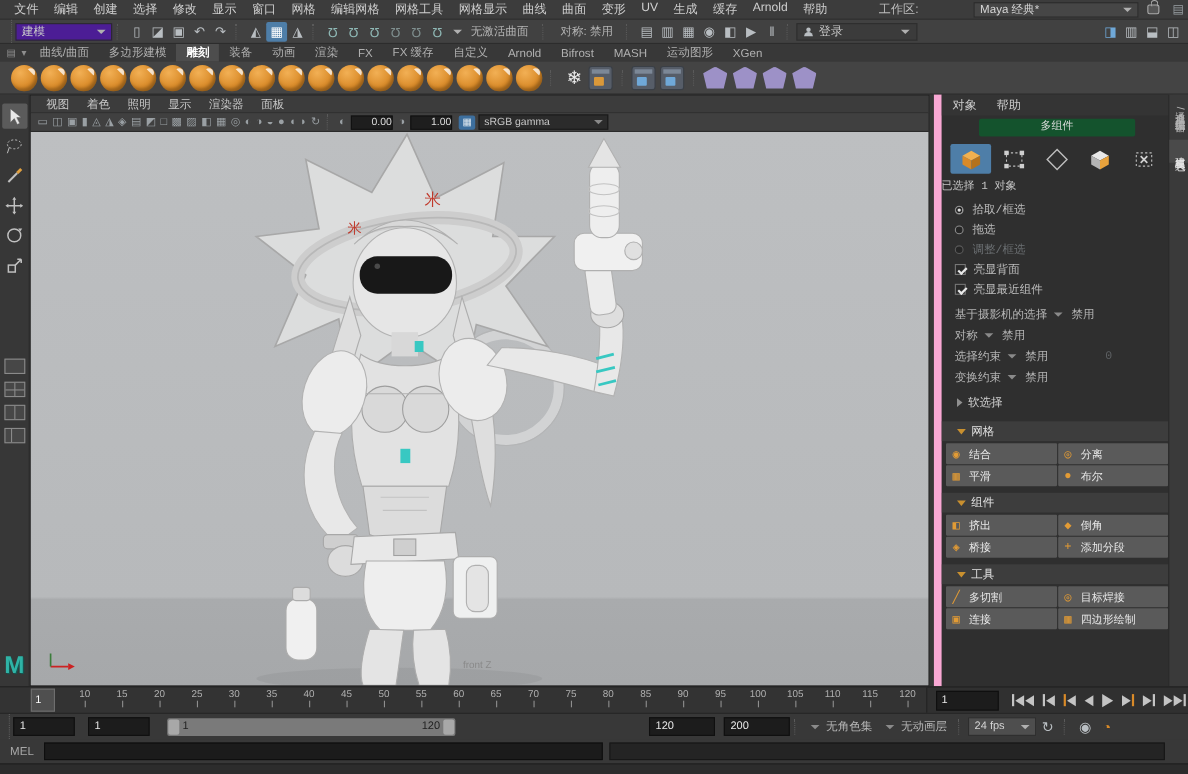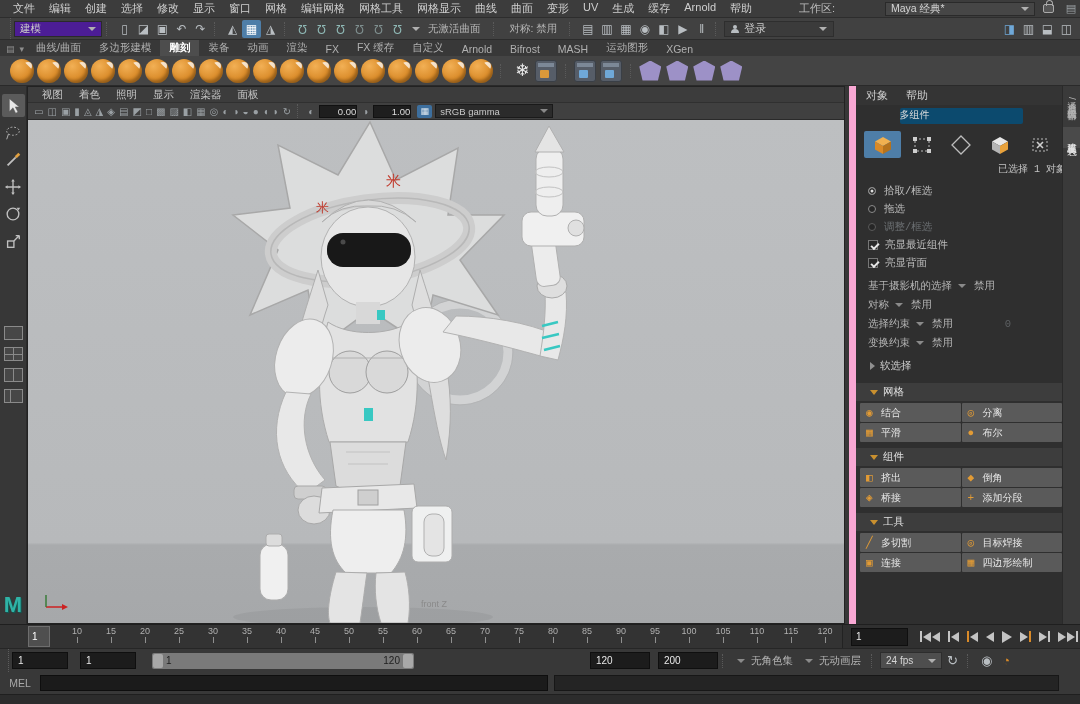--- a/index.html
+++ b/index.html
@@ -79,25 +79,25 @@
   .cs-select .caret { margin-left:auto; border-top-color:#888; }
   #vp-canvas { position:relative; width:100%; height:503px; background:linear-gradient(#bdbfc1 0%, #b7b9bb 84%, #a9abad 84.5%, #a6a8aa 100%); overflow:hidden; }
   .cam-label { position:absolute; bottom:14px; left:50%; transform:translateX(-58%); color:#8a8a8a; font-size:9px; }
   .axis-ind { position:absolute; left:14px; bottom:8px; }
 
   
   #toolkit { left:849px; top:0; width:217px; height:538px; background:#2f2f2f; border-left:7px solid #f9a8d4; overflow:hidden; font-size:10.5px;font-family:Liberation Mono, monospace; }
   #tk-menu { height:19px; display:flex; align-items:center; padding-left:10px; background:#343434; }
   #tk-menu span { margin-right:16px; color:#cccccc; font-size:11px; }
   .multi-btn-row { display:flex; justify-content:center; padding:3px 0 5px; }
-  .multi-btn { width:123px; height:16px; background:#0c4a6e; border-radius:2px; color:#ddd; text-align:left; line-height:16px; font-size:10px; }
+  .multi-btn { width:142px; height:16px; background:#14532d; border-radius:2px; color:#ddd; text-align:center; line-height:16px; font-size:10px; }
   .mode-row { display:flex; justify-content:space-between; padding:2px 8px 1px; }
   .mode-cell { width:37px; height:27px; display:flex; align-items:center; justify-content:center; border-radius:2px; }
   .mode-cell.active { background:#4e7ea8; }
-  .sel-status { text-align:right; color:#c4c4c4; font-size:10px; padding:3px 0 6px; }
+  .sel-status { text-align:left; color:#c4c4c4; font-size:10px; padding:3px 0 6px; }
   .opt-list { padding:0 0 0 12px; }
   .opt-row { height:18px; display:flex; align-items:center; color:#bdbdbd; }
   .opt-row.disabled { color:#6b6f72; }
   .radio { width:8px; height:8px; border-radius:50%; border:1px solid #8a8a8a; margin-right:8px; background:#262626; }
   .opt-row.selected .radio { background:#e0e0e0; box-shadow:inset 0 0 0 1.5px #262626; }
   .opt-row.disabled .radio { border-color:#5a5a5a; }
   .checkbox { width:10px; height:10px; background:#2a2a2a; border:1px solid #777; margin-right:7px; position:relative; }
   .checkbox::after { content:""; position:absolute; left:1.5px; top:2px; width:6px; height:3px; border-left:2px solid #e8e8e8; border-bottom:2px solid #e8e8e8; transform:rotate(-45deg); }
   .drop-row { height:19px; display:flex; align-items:center; color:#b5b5b5; padding-left:12px; }
   .drop-row .caret { border-top-color:#8a8a8a; margin:0 8px 0 6px; }
@@ -536,25 +536,25 @@
         <span>拖选</span>
       </div>
         <div class="opt-row disabled">
         <span class="radio"></span>
         <span>调整/框选</span>
       </div>
       </div>
     <div class="opt-list">
         <div class="opt-row checked">
         <span class="checkbox"></span>
-        <span>亮显最近组件</span>
+        <span>亮显背面</span>
       </div>
         <div class="opt-row checked">
         <span class="checkbox"></span>
-        <span>亮显背面</span>
+        <span>亮显最近组件</span>
       </div>
       </div>
     <div style="height:4px"></div>
     <div>
         <div class="drop-row">
         <span>基于摄影机的选择</span>
         <span class="caret"></span>
         <span class="val">禁用</span>
         <span class="extra"></span>
       </div>

